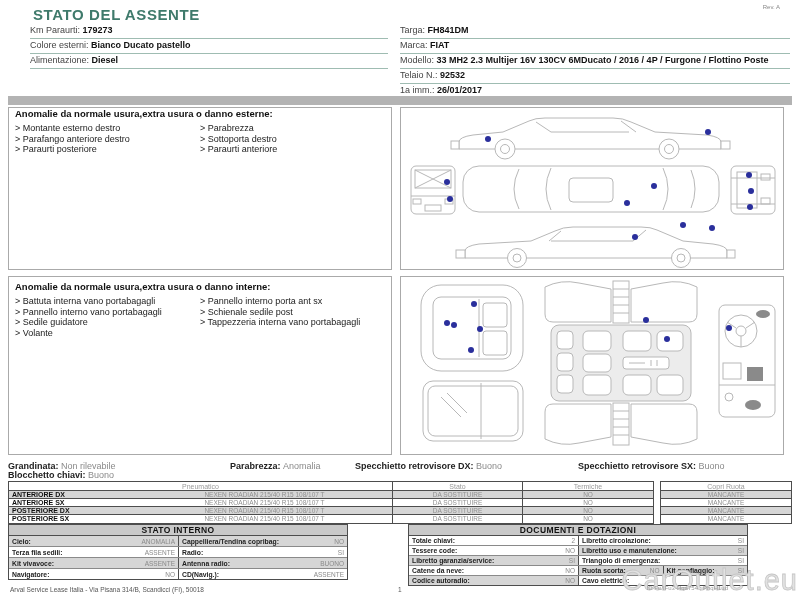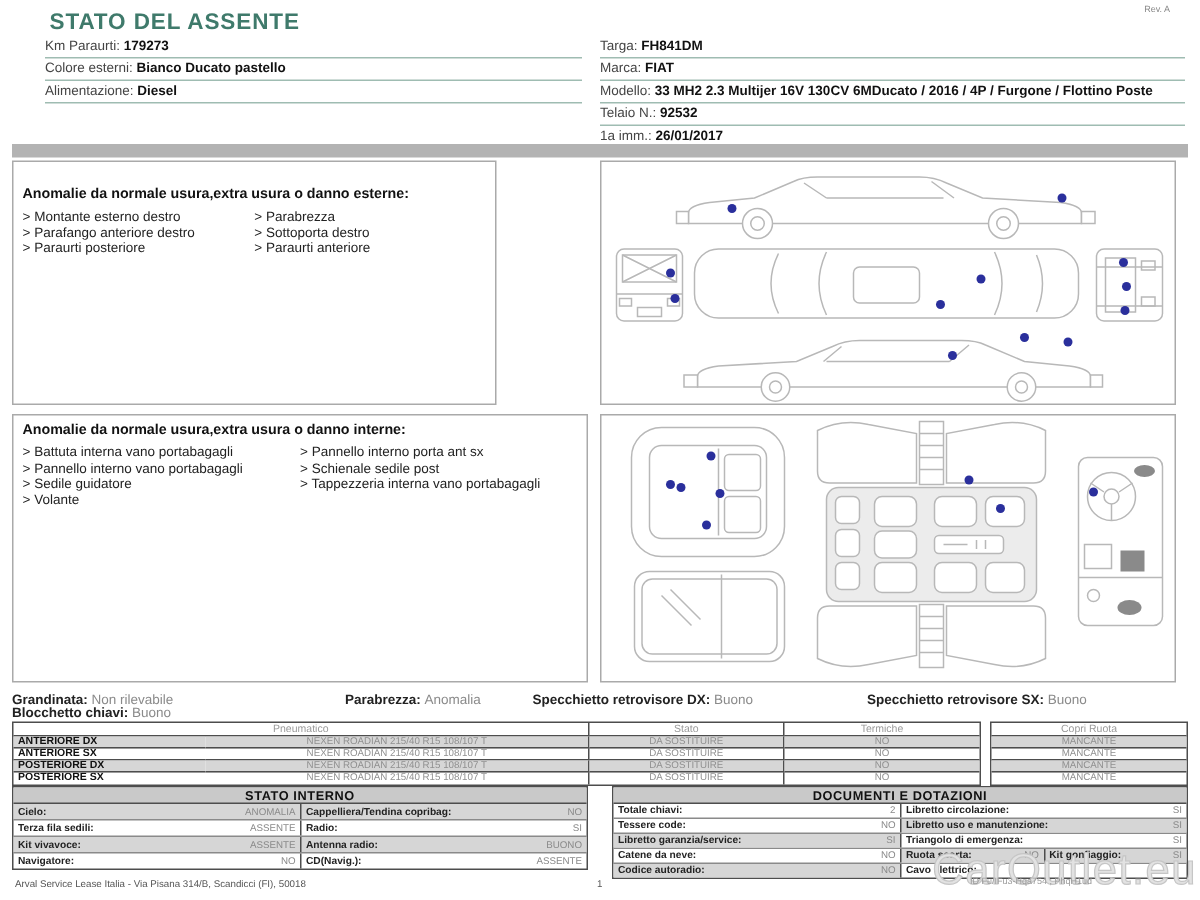--- a/index.html
+++ b/index.html
@@ -16,21 +16,21 @@
   .info-left  { left:30px;  width:358px; }
   .info-right { left:400px; width:390px; }
   .info-row { font-size:9px; line-height:11px; padding:1px 0 2px 0;
               border-bottom:1px solid #9fbcb2; }
   .info-row .lbl { color:#444; }
   .info-row .val { font-weight:bold; color:#111; }
 
   .gray-bar { position:absolute; left:8px; right:8px; top:96px; height:9px; background:#b3b3b3; }
 
   .box { position:absolute; border:1px solid #aaa; background:#fff; }
-  .ext-anom { left:8px;   top:107px; width:323px; height:163px; padding:16px 6px; }
+  .ext-anom { left:8px;   top:107px; width:384px; height:163px; padding:0 6px; }
   .ext-diag { left:400px; top:107px; width:384px; height:163px; }
   .int-anom { left:8px;   top:276px; width:384px; height:179px; padding:4px 6px; }
   .int-diag { left:400px; top:276px; width:384px; height:179px; }
 
   .box-title { font-size:9.5px; font-weight:bold; color:#111; margin-bottom:4px; }
   .anom-cols { display:flex; }
   .anom-col  { width:50%; }
   .anom-item { font-size:9px; line-height:10.5px; color:#222; }
   .anom-item::before { content:"> "; }
 
@@ -59,21 +59,21 @@
   .t-cell:nth-child(4n) { border-right:none; }
   .t-head { height:9px; line-height:9px; font-size:7px; color:#9a9a9a; }
   .t-pos  { text-align:left; padding-left:3px; font-weight:bold; color:#111; font-size:7px; }
   .t-shade { background:#d6d6d6; }
   .c-cell { border-bottom:1px solid #4d4d4d; height:8px; line-height:8px; font-size:6.5px;
             color:#909090; text-align:center; }
   .c-head { height:9px; line-height:9px; font-size:7px; color:#9a9a9a; }
   .tires-copri .c-cell:last-child { border-bottom:none; }
 
   
-  .section { position:absolute; top:524px; width:384px; border:1px solid #4d4d4d; }
+  .section { position:absolute; top:524px; width:340px; border:1px solid #4d4d4d; }
   .sec-left  { left:8px; }
   .sec-right { left:408px; }
   .sec-head { background:#c9c9c9; border-bottom:1px solid #4d4d4d; text-align:center;
               font-size:8.5px; font-weight:bold; height:11px; line-height:11px; color:#111;
               letter-spacing:.4px; }
   .sec-row { display:flex; border-bottom:1px solid #8a8a8a; }
   .sec-row:last-child { border-bottom:none; }
   .sec-pair { display:flex; justify-content:space-between; align-items:center;
               padding:0 3px; height:10px; }
   .sec-right .sec-pair { height:9px; }

